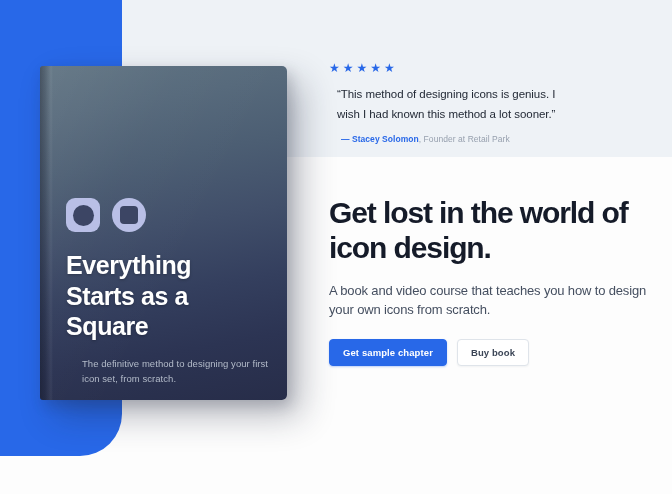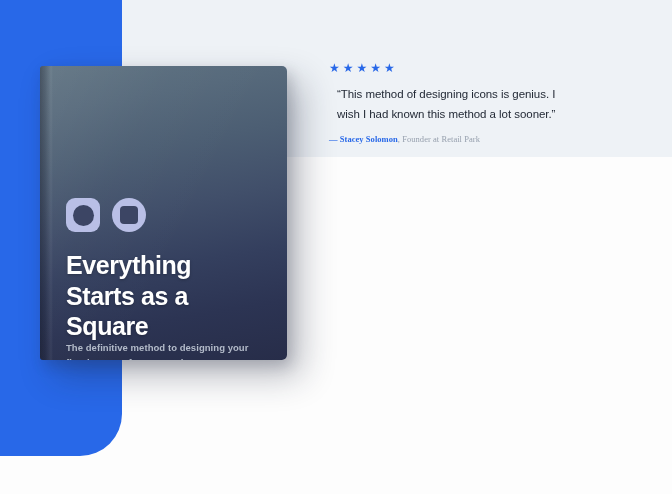--- a/index.html
+++ b/index.html
@@ -52,21 +52,21 @@
     background: #2868e8;
     border-bottom-right-radius: 42px;
   }
 
   
   .book {
     position: absolute;
     left: 40px;
     top: 66px;
     width: 247px;
-    height: 294px;
+    height: 334px;
     border-radius: 3px 5px 5px 3px;
     background: linear-gradient(170deg,
         #5d7180 0%,
         #56697b 14%,
         #4c5e73 30%,
         #414f6a 48%,
         #343f5e 66%,
         #2c3453 82%,
         #272d49 100%);
     box-shadow:
@@ -156,26 +156,25 @@
     font-weight: bold;
     color: #ffffff;
     letter-spacing: -0.4px;
     text-shadow: 0 1px 3px rgba(0,0,0,0.25);
   }
   .book-sub {
     position: absolute;
     left: 26px;
     top: 274px;
     width: 200px;
-    margin: 0;
+    margin: 16px;
     font-size: 9.5px;
     line-height: 1.62;
     color: #b3bbc9;
     letter-spacing: 0.05px;
-    font-weight: bold;
   }
 
   
   .testimonial {
     position: absolute;
     left: 329px;
     top: 62px;
     width: 250px;
   }
   .stars {
@@ -189,26 +188,25 @@
     color: #2868e8;
   }
   .quote {
     margin: 8px;
     font-size: 11.5px;
     line-height: 1.78;
     color: #232a36;
     letter-spacing: -0.05px;
   }
   .byline {
-    margin: 9px 0 0 0;
+    margin: 9px 0 0 12px;
     font-size: 8.5px;
     line-height: 1.4;
     color: #97a0ae;
     letter-spacing: 0.05px;
-    font-family: Liberation Serif, serif;
   }
   .byline .author {
     color: #2868e8;
     font-weight: bold;
   }
 
   
   .hero {
     position: absolute;
     left: 329px;
@@ -294,14 +292,22 @@
       <span class="star">★</span>
       <span class="star">★</span>
       <span class="star">★</span>
     </div>
     <p class="quote">“This method of designing icons is genius. I wish I had known this method a lot sooner.”</p>
     <p class="byline">
       <span class="author">— Stacey Solomon</span><span>, Founder at Retail Park</span>
     </p>
   </div>
 
+  <div class="hero">
+    <h2 class="hero-title">Get lost in the world of icon design.</h2>
+    <p class="hero-sub">A book and video course that teaches you how to design your own icons from scratch.</p>
+    <div class="cta-row">
+      <button class="btn btn-primary">Get sample chapter</button>
+      <button class="btn btn-secondary">Buy book</button>
+    </div>
+  </div>
 
 </div>
 
 </body></html>

